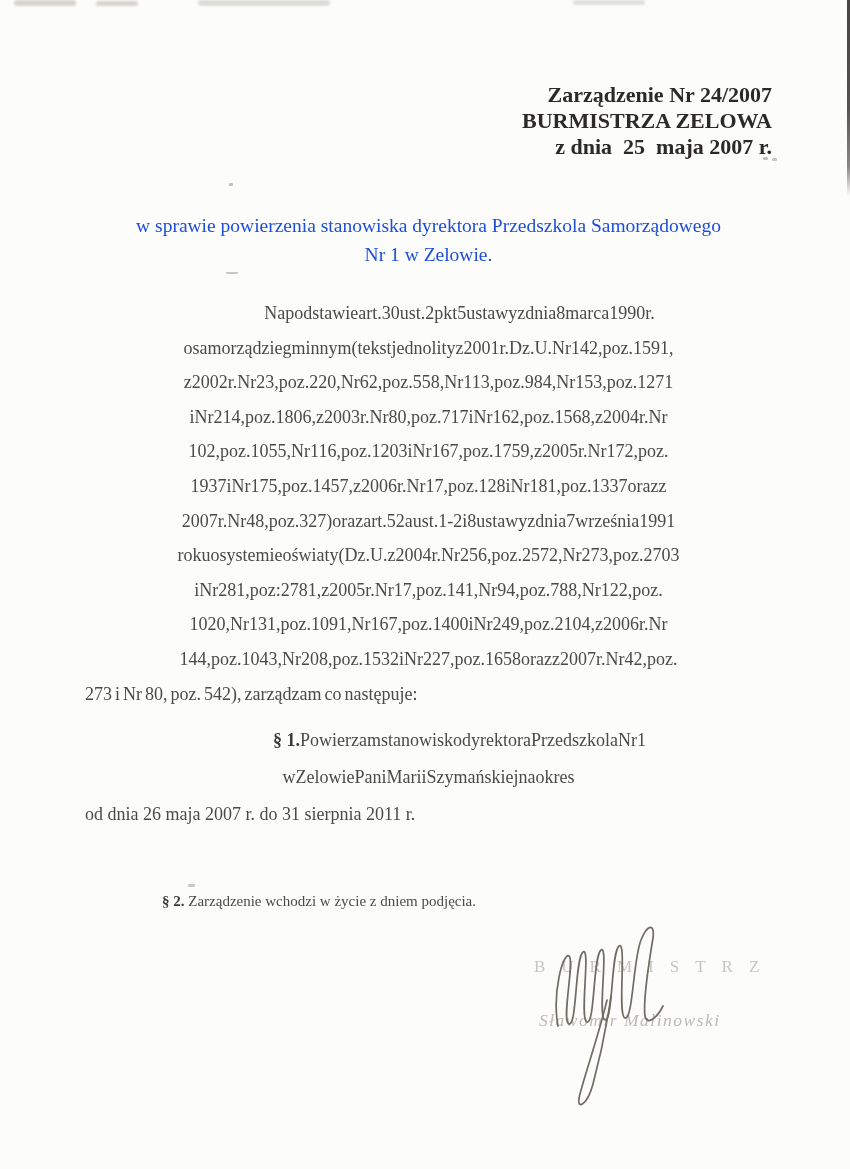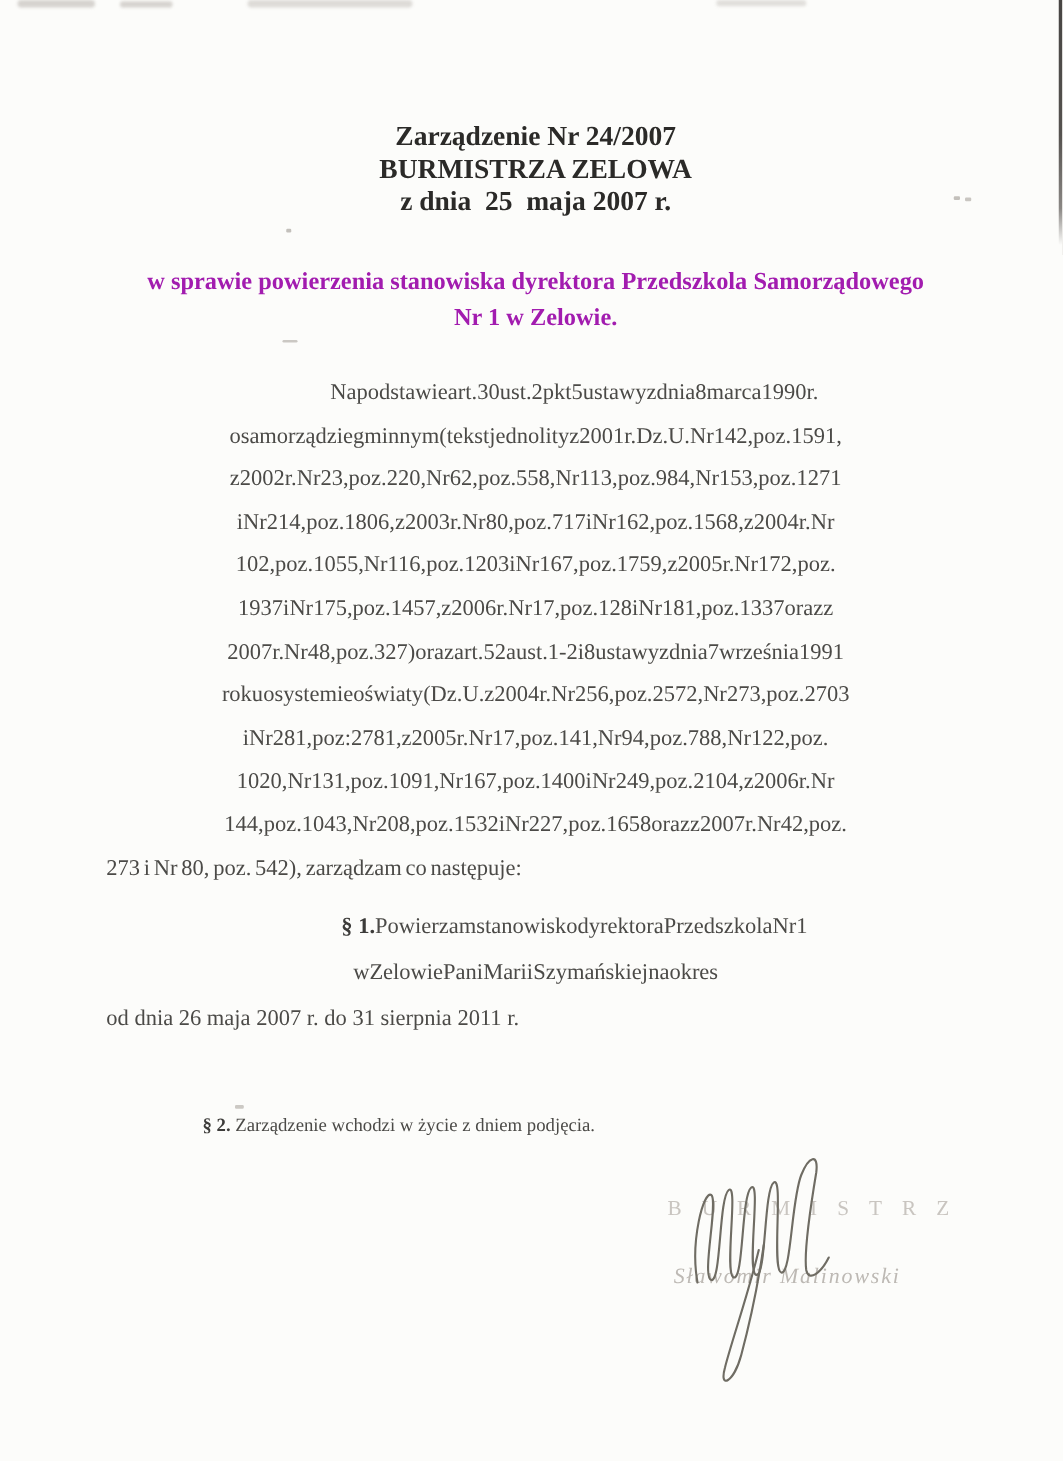--- a/index.html
+++ b/index.html
@@ -23,24 +23,24 @@
   .sm4{left:573px;top:0;width:72px;height:5px;opacity:.7;}
   .right-edge{right:0;top:0;width:3px;height:196px;
     background:linear-gradient(#474543 0%,#55524f 55%,#8a8784 85%,rgba(140,138,135,0) 100%);}
   .speck{background:#c3c0bb;border-radius:1px;}
   .spk-title{left:763px;top:157px;width:5px;height:3px;box-shadow:9px 1px 0 #c9c6c1;}
   .spk-a{left:229px;top:183px;width:4px;height:3px;}
   .spk-b{left:226px;top:272px;width:12px;height:2px;background:#cbc8c3;}
   .spk-c{left:188px;top:884px;width:7px;height:3px;background:#ccc9c4;}
 
   
-  .title-block{position:absolute;left:85px;top:96px;width:687px;text-align:center;}
+  .title-block{position:absolute;left:85px;top:82px;width:687px;text-align:right;}
   .title-line{font-weight:bold;font-size:22px;line-height:26px;color:#2b2a28;white-space:pre-wrap;}
   .subject-block{position:absolute;left:85px;top:212px;width:687px;text-align:center;}
-  .subject-line{font-weight:bold;font-size:19.5px;line-height:28.5px;color:#a21caf;}
+  .subject-line{font-weight:normal;font-size:19.5px;line-height:28.5px;color:#1d4ed8;}
 
   
   .legal-block{position:absolute;left:85px;top:296px;width:687px;font-size:18px;}
   .jline{display:flex;justify-content:center;line-height:34.6px;height:34.6px;
          overflow:hidden;white-space:nowrap;}
   .legal-block .jline:first-child{padding-left:62px;}
   .legal-block .jline:last-child{justify-content:flex-start;column-gap:3px;}
 
   .s1-block{position:absolute;left:85px;top:722px;width:687px;font-size:18px;}
   .s1-block .jline{line-height:37px;height:37px;}

